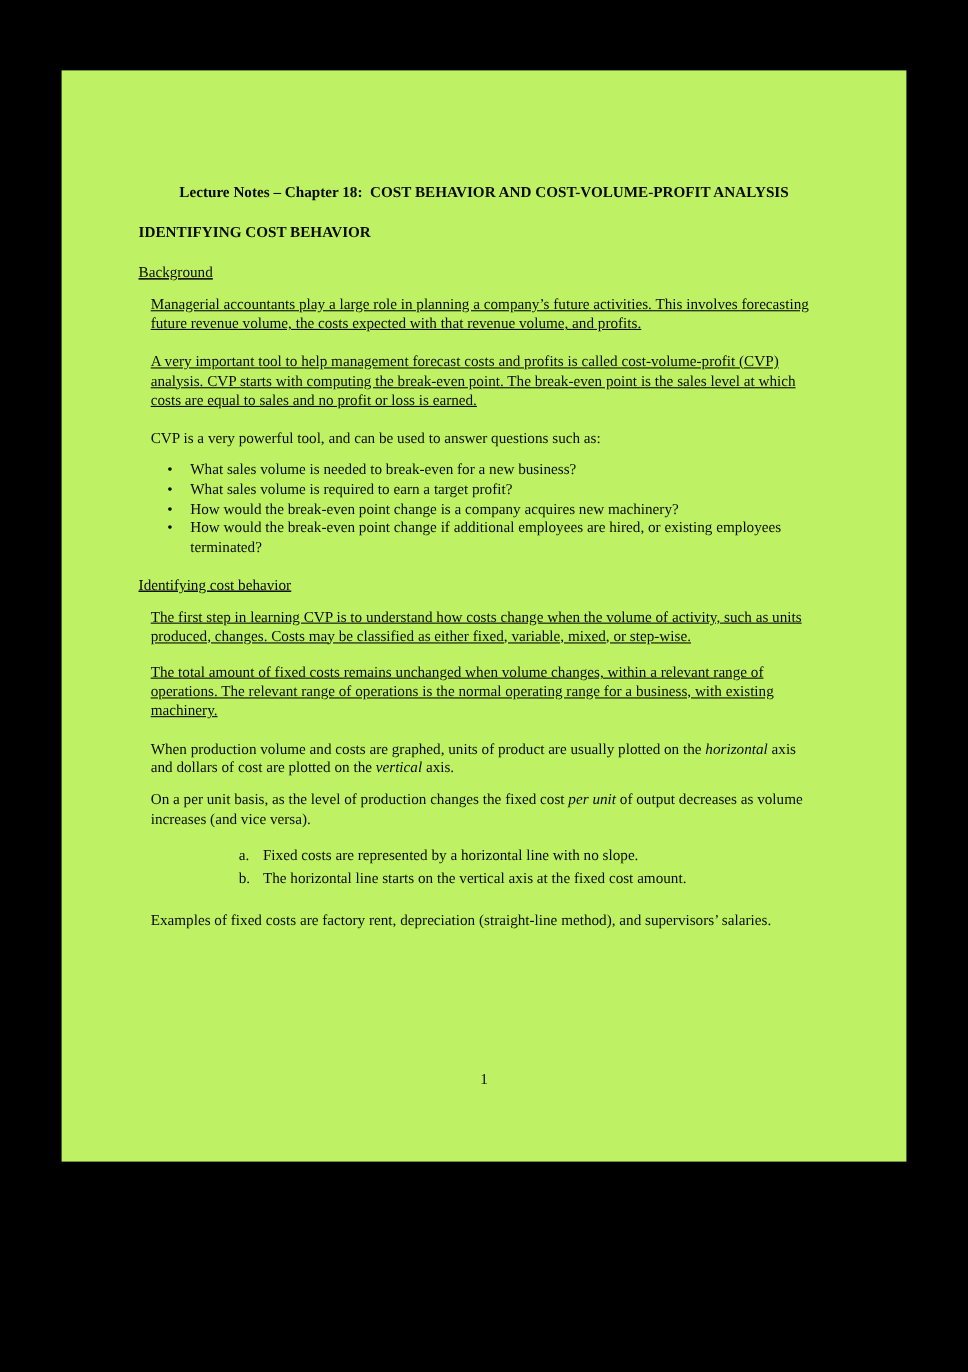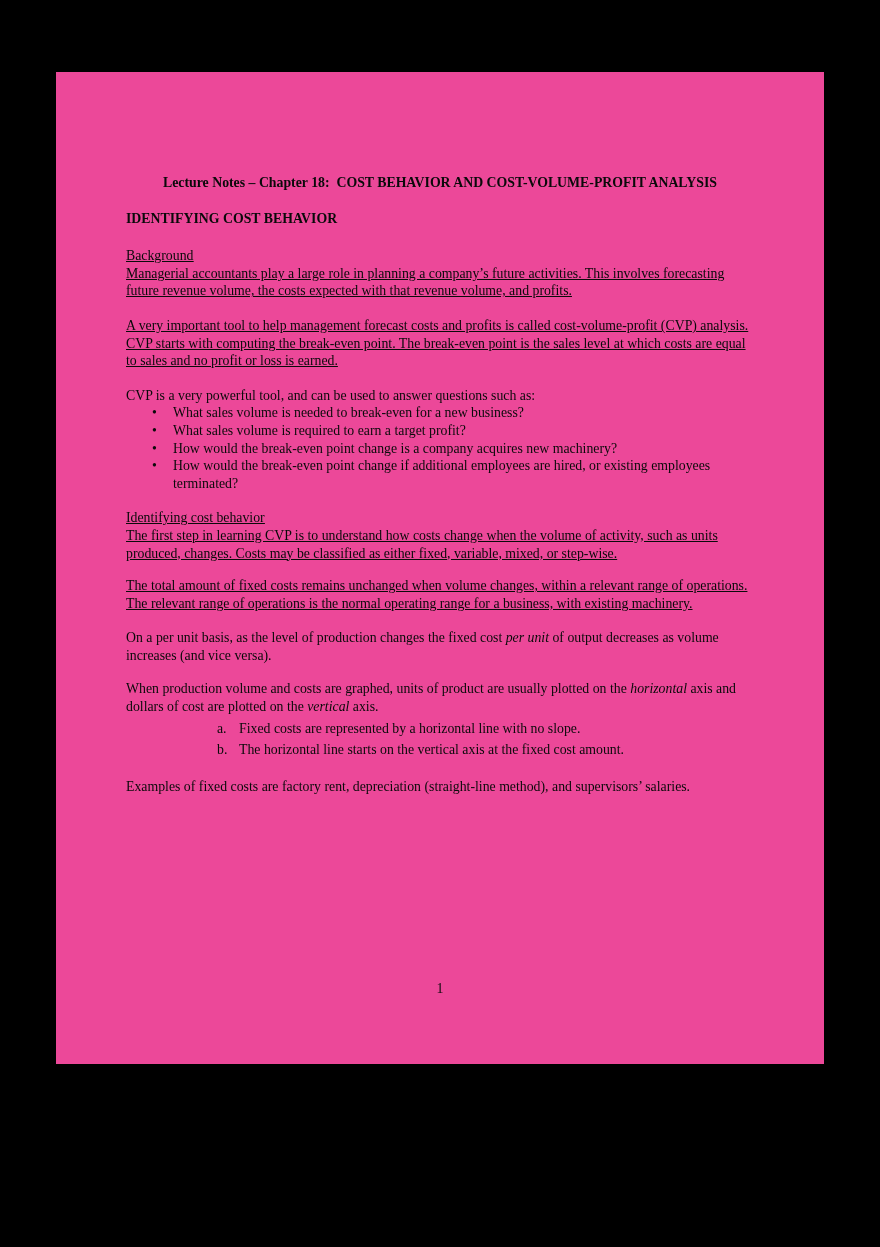--- a/index.html
+++ b/index.html
@@ -10,24 +10,24 @@
   .canvas {
     position: relative;
     width: 880px;
     height: 1247px;
     background: #000;
     overflow: hidden;
   }
   .page {
     position: absolute;
     left: 56px;
-    top: 72px;
+    top: 64px;
     width: 768px;
     height: 992px;
-    background: #ec4899;
+    background: #bef264;
     color: #0a0a0a;
   }
   .content {
     padding: 102px 70px 0 70px;
     font-family: "Liberation Serif", "DejaVu Serif", serif;
     font-size: 13.8px;
     line-height: 17.6px;
     color: #0a0a0a;
   }
   .doc-title {
@@ -47,21 +47,21 @@
   .sec-heading {
     text-decoration: underline;
   }
   .sec-heading-italic {
     font-style: italic;
   }
   p {
     margin: 0;
   }
   .para {
-    margin: 0;
+    margin: 11px;
   }
   .mb16 { margin-bottom: 16px; }
   .mb15 { margin-bottom: 15px; }
   .mb4  { margin-bottom: 4px; }
   .bullet-list {
     margin: 0 0 17px 0;
   }
   .bullet-item {
     position: relative;
     padding-left: 47px;
@@ -140,23 +140,23 @@
 
       <div class="sec mb15">
         <div class="sec-heading">Identifying cost behavior</div>
         <p class="para">The first step in learning CVP is to understand how costs change when the volume of activity, such as units produced, changes. Costs may be classified as either fixed, variable, mixed, or step-wise.</p>
       </div>
 
       <div class="sec">
         <p class="para">The total amount of fixed costs remains unchanged when volume changes, within a relevant range of operations. The relevant range of operations is the normal operating range for a business, with existing machinery.</p>
       </div>
 
+      <p class="para mb4"><span>When production volume and costs are graphed, units of product are usually plotted on the </span><span class="em">horizontal</span><span> axis and dollars of cost are plotted on the </span><span class="em">vertical</span><span> axis.</span></p>
+
       <p class="para mb16"><span>On a per unit basis, as the level of production changes the fixed cost </span><span class="em">per unit</span><span> of output decreases as volume increases (and vice versa).</span></p>
-
-      <p class="para mb4"><span>When production volume and costs are graphed, units of product are usually plotted on the </span><span class="em">horizontal</span><span> axis and dollars of cost are plotted on the </span><span class="em">vertical</span><span> axis.</span></p>
 
       <div class="ab-list">
         <div class="ab-item">
           <span class="ab-label">a.</span>
           <span>Fixed costs are represented by a horizontal line with no slope.</span>
         </div>
         <div class="ab-item">
           <span class="ab-label">b.</span>
           <span>The horizontal line starts on the vertical axis at the fixed cost amount.</span>
         </div>

